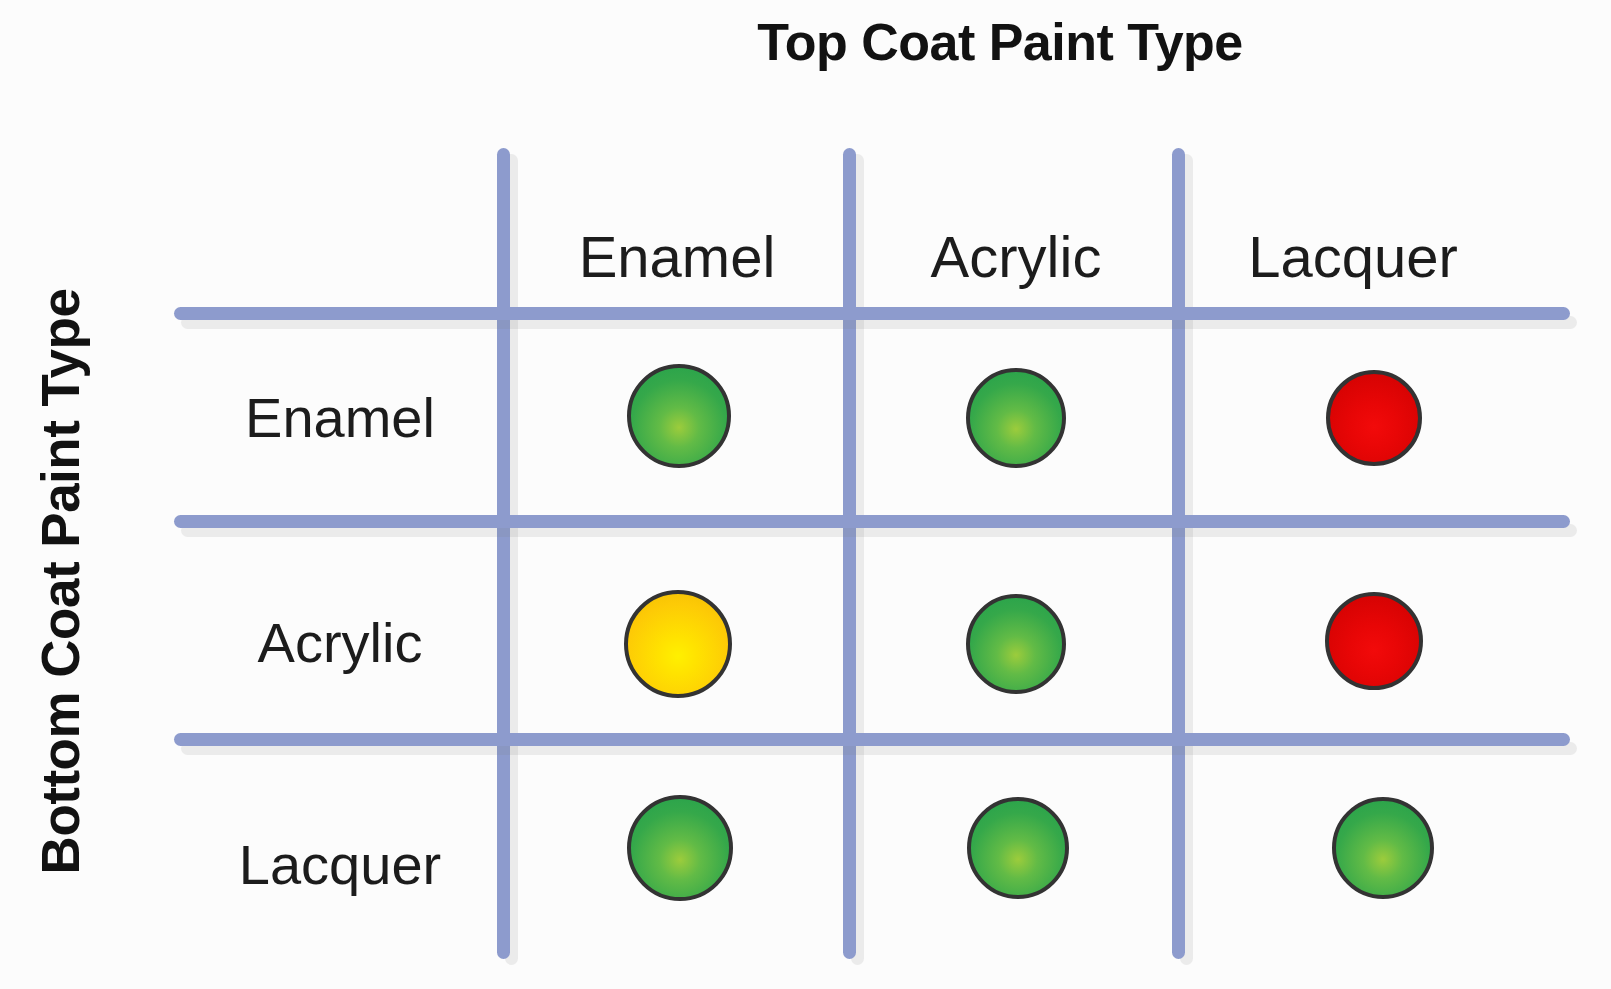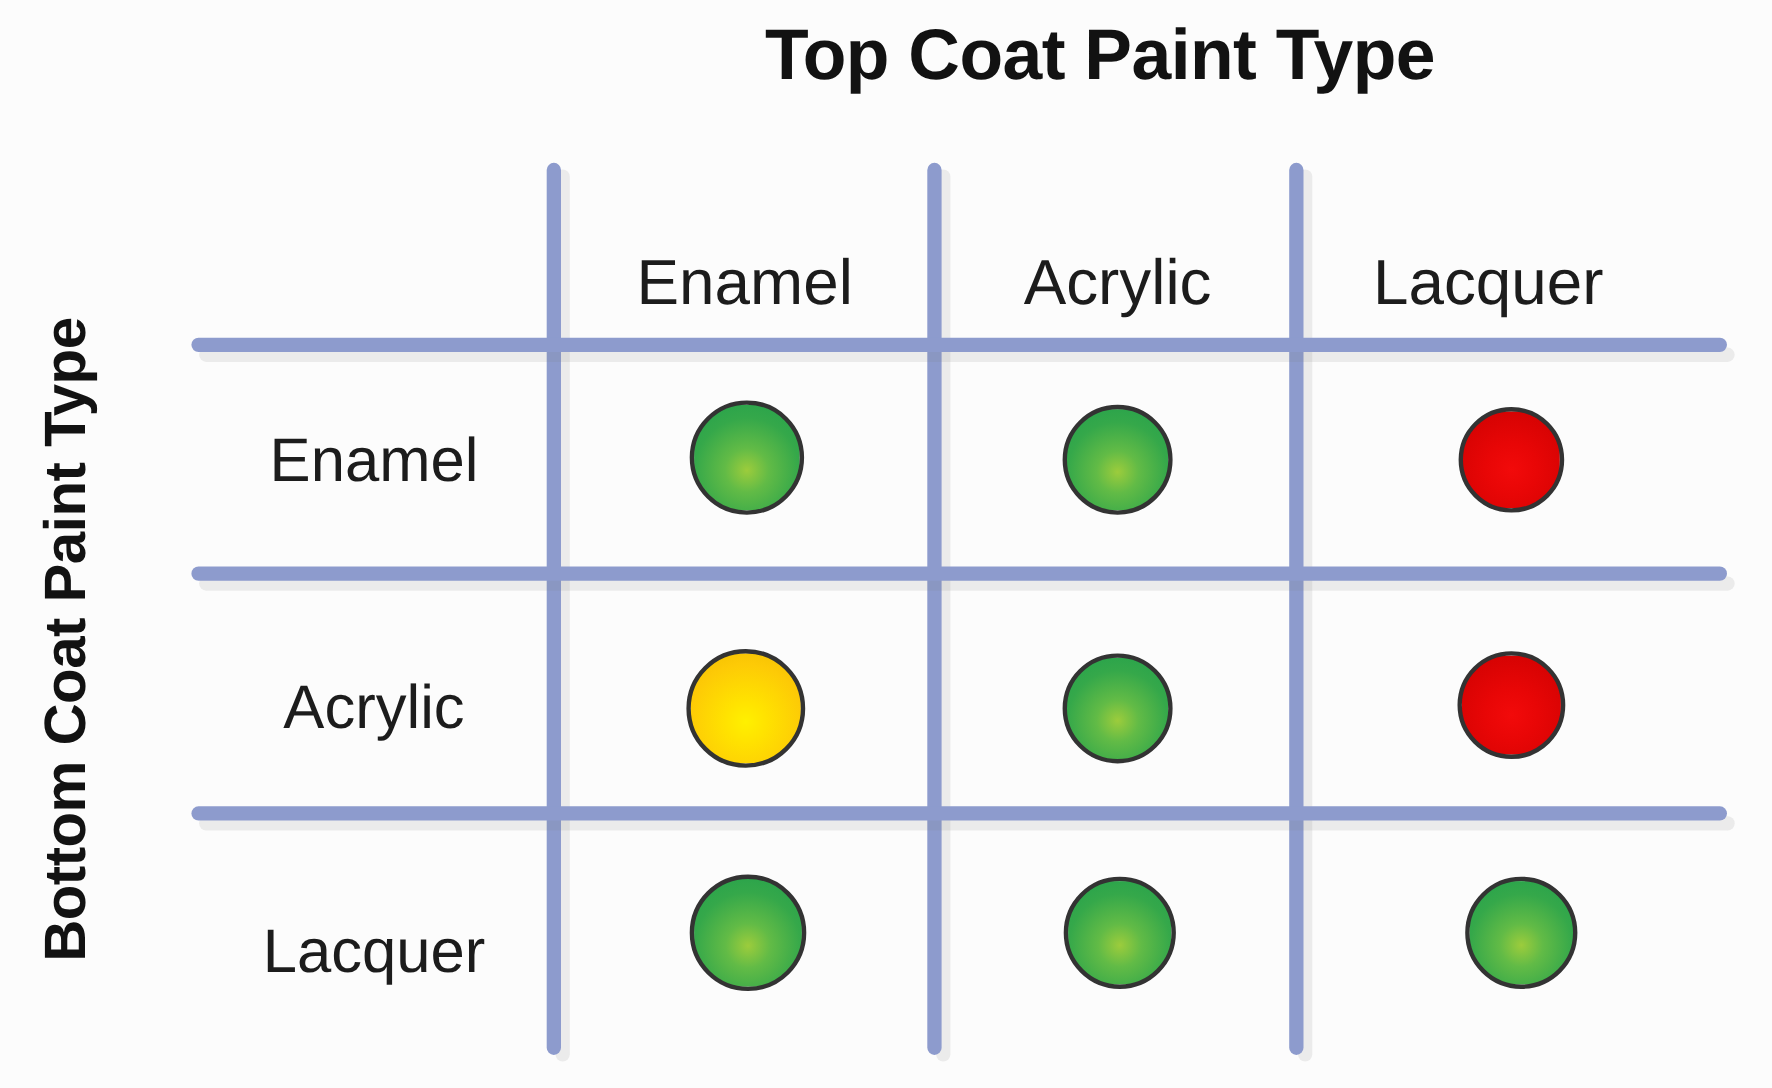--- a/index.html
+++ b/index.html
@@ -18,21 +18,21 @@
     -webkit-font-smoothing: antialiased;
   }
 
   
   #col-axis-title {
     position: absolute;
     left: 430px;
     top: 12px;
     width: 1140px;
     text-align: center;
-    font-size: 65px;
+    font-size: 52px;
     font-weight: bold;
     color: #121212;
     letter-spacing: -0.5px;
     white-space: nowrap;
   }
   #row-axis-title {
     position: absolute;
     left: -330px;
     top: 551px;
     width: 780px;

